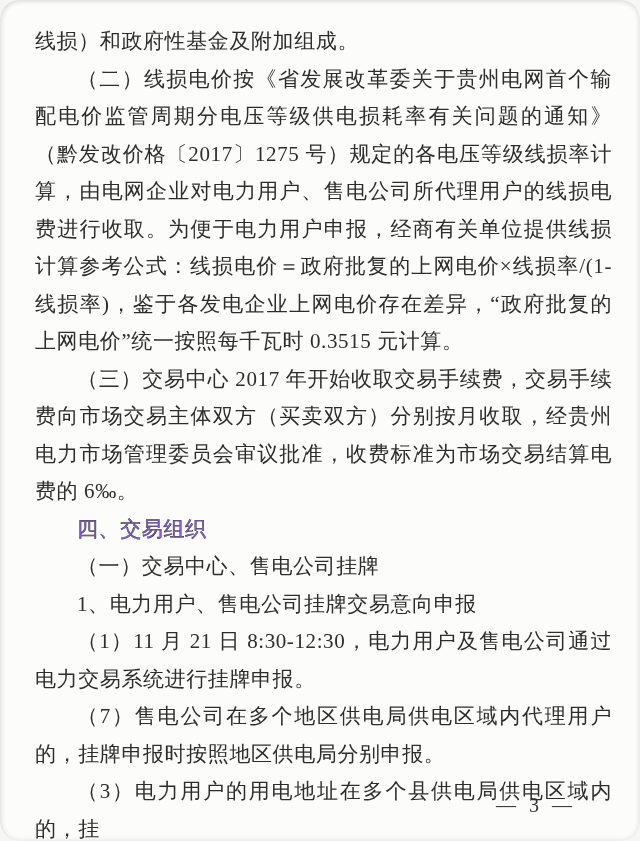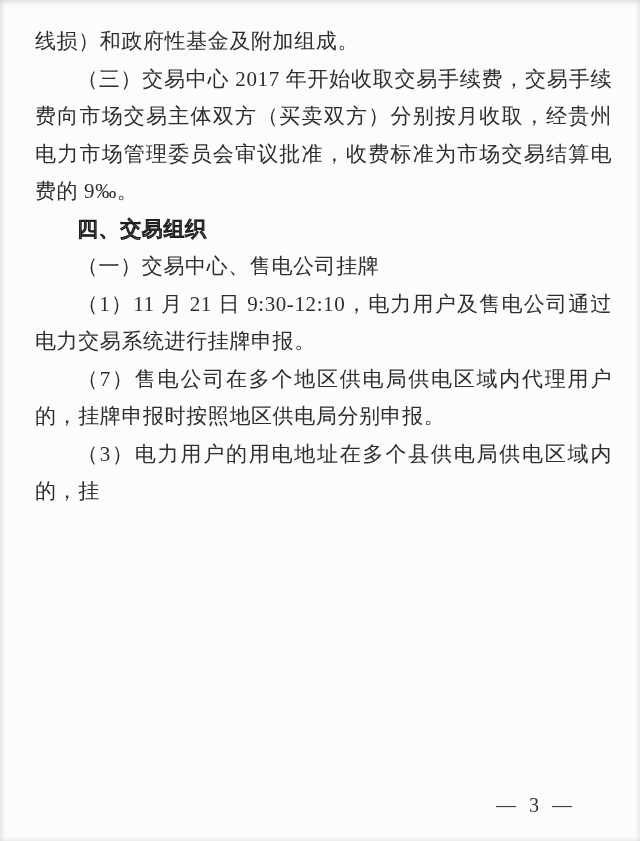--- a/index.html
+++ b/index.html
@@ -1,15 +1,15 @@
 <!DOCTYPE html>
 <html lang="zh"><head>
 <meta charset="utf-8">
 <style>
-  * { margin: 0; padding: 0; box-sizing: border-box; }
+  * { margin: 0; padding: 0; box-sizing: border-box; border-radius: 19px; }
 
   html, body {
     width: 640px;
     height: 841px;
     background: #f6f6f4;
     font-family: "Liberation Serif", "DejaVu Serif", serif;
   }
 
   .page {
     position: relative;
@@ -37,44 +37,46 @@
 
   .para {
     text-indent: 2em;
   }
 
   .para.continuation {
     text-indent: 0;
   }
 
   .para.heading {
-    font-weight: bold;
-    color: #737373;
+    font-weight: normal;
+    color: #8b5cf6;
     -webkit-text-stroke: 0.4px #1e1e1e;
   }
 
   .page-footer {
     position: absolute;
     top: 789px;
     right: 64px;
     font-size: 20px;
     line-height: 32px;
     letter-spacing: 4px;
     color: #333333;
     white-space: nowrap;
   }
 </style>
 </head>
 <body>
 
 <div class="page">
   <div class="body-text">
     <p class="para continuation">线损）和政府性基金及附加组成。</p>
-    <p class="para">（三）交易中心 2017 年开始收取交易手续费，交易手续费向市场交易主体双方（买卖双方）分别按月收取，经贵州电力市场管理委员会审议批准，收费标准为市场交易结算电费的 9‰。</p>
+    <p class="para">（二）线损电价按《省发展改革委关于贵州电网首个输配电价监管周期分电压等级供电损耗率有关问题的通知》（黔发改价格〔2017〕1275 号）规定的各电压等级线损率计算，由电网企业对电力用户、售电公司所代理用户的线损电费进行收取。为便于电力用户申报，经商有关单位提供线损计算参考公式：线损电价＝政府批复的上网电价×线损率/(1-线损率)，鉴于各发电企业上网电价存在差异，“政府批复的上网电价”统一按照每千瓦时 0.3515 元计算。</p>
+    <p class="para">（三）交易中心 2017 年开始收取交易手续费，交易手续费向市场交易主体双方（买卖双方）分别按月收取，经贵州电力市场管理委员会审议批准，收费标准为市场交易结算电费的 6‰。</p>
     <p class="para heading">四、交易组织</p>
     <p class="para">（一）交易中心、售电公司挂牌</p>
-    <p class="para">（1）11 月 21 日 9:30-12:10，电力用户及售电公司通过电力交易系统进行挂牌申报。</p>
+    <p class="para">1、电力用户、售电公司挂牌交易意向申报</p>
+    <p class="para">（1）11 月 21 日 8:30-12:30，电力用户及售电公司通过电力交易系统进行挂牌申报。</p>
     <p class="para">（7）售电公司在多个地区供电局供电区域内代理用户的，挂牌申报时按照地区供电局分别申报。</p>
     <p class="para">（3）电力用户的用电地址在多个县供电局供电区域内的，挂</p>
   </div>
 
   <div class="page-footer">— 3 —</div>
 </div>
 
 </body></html>

